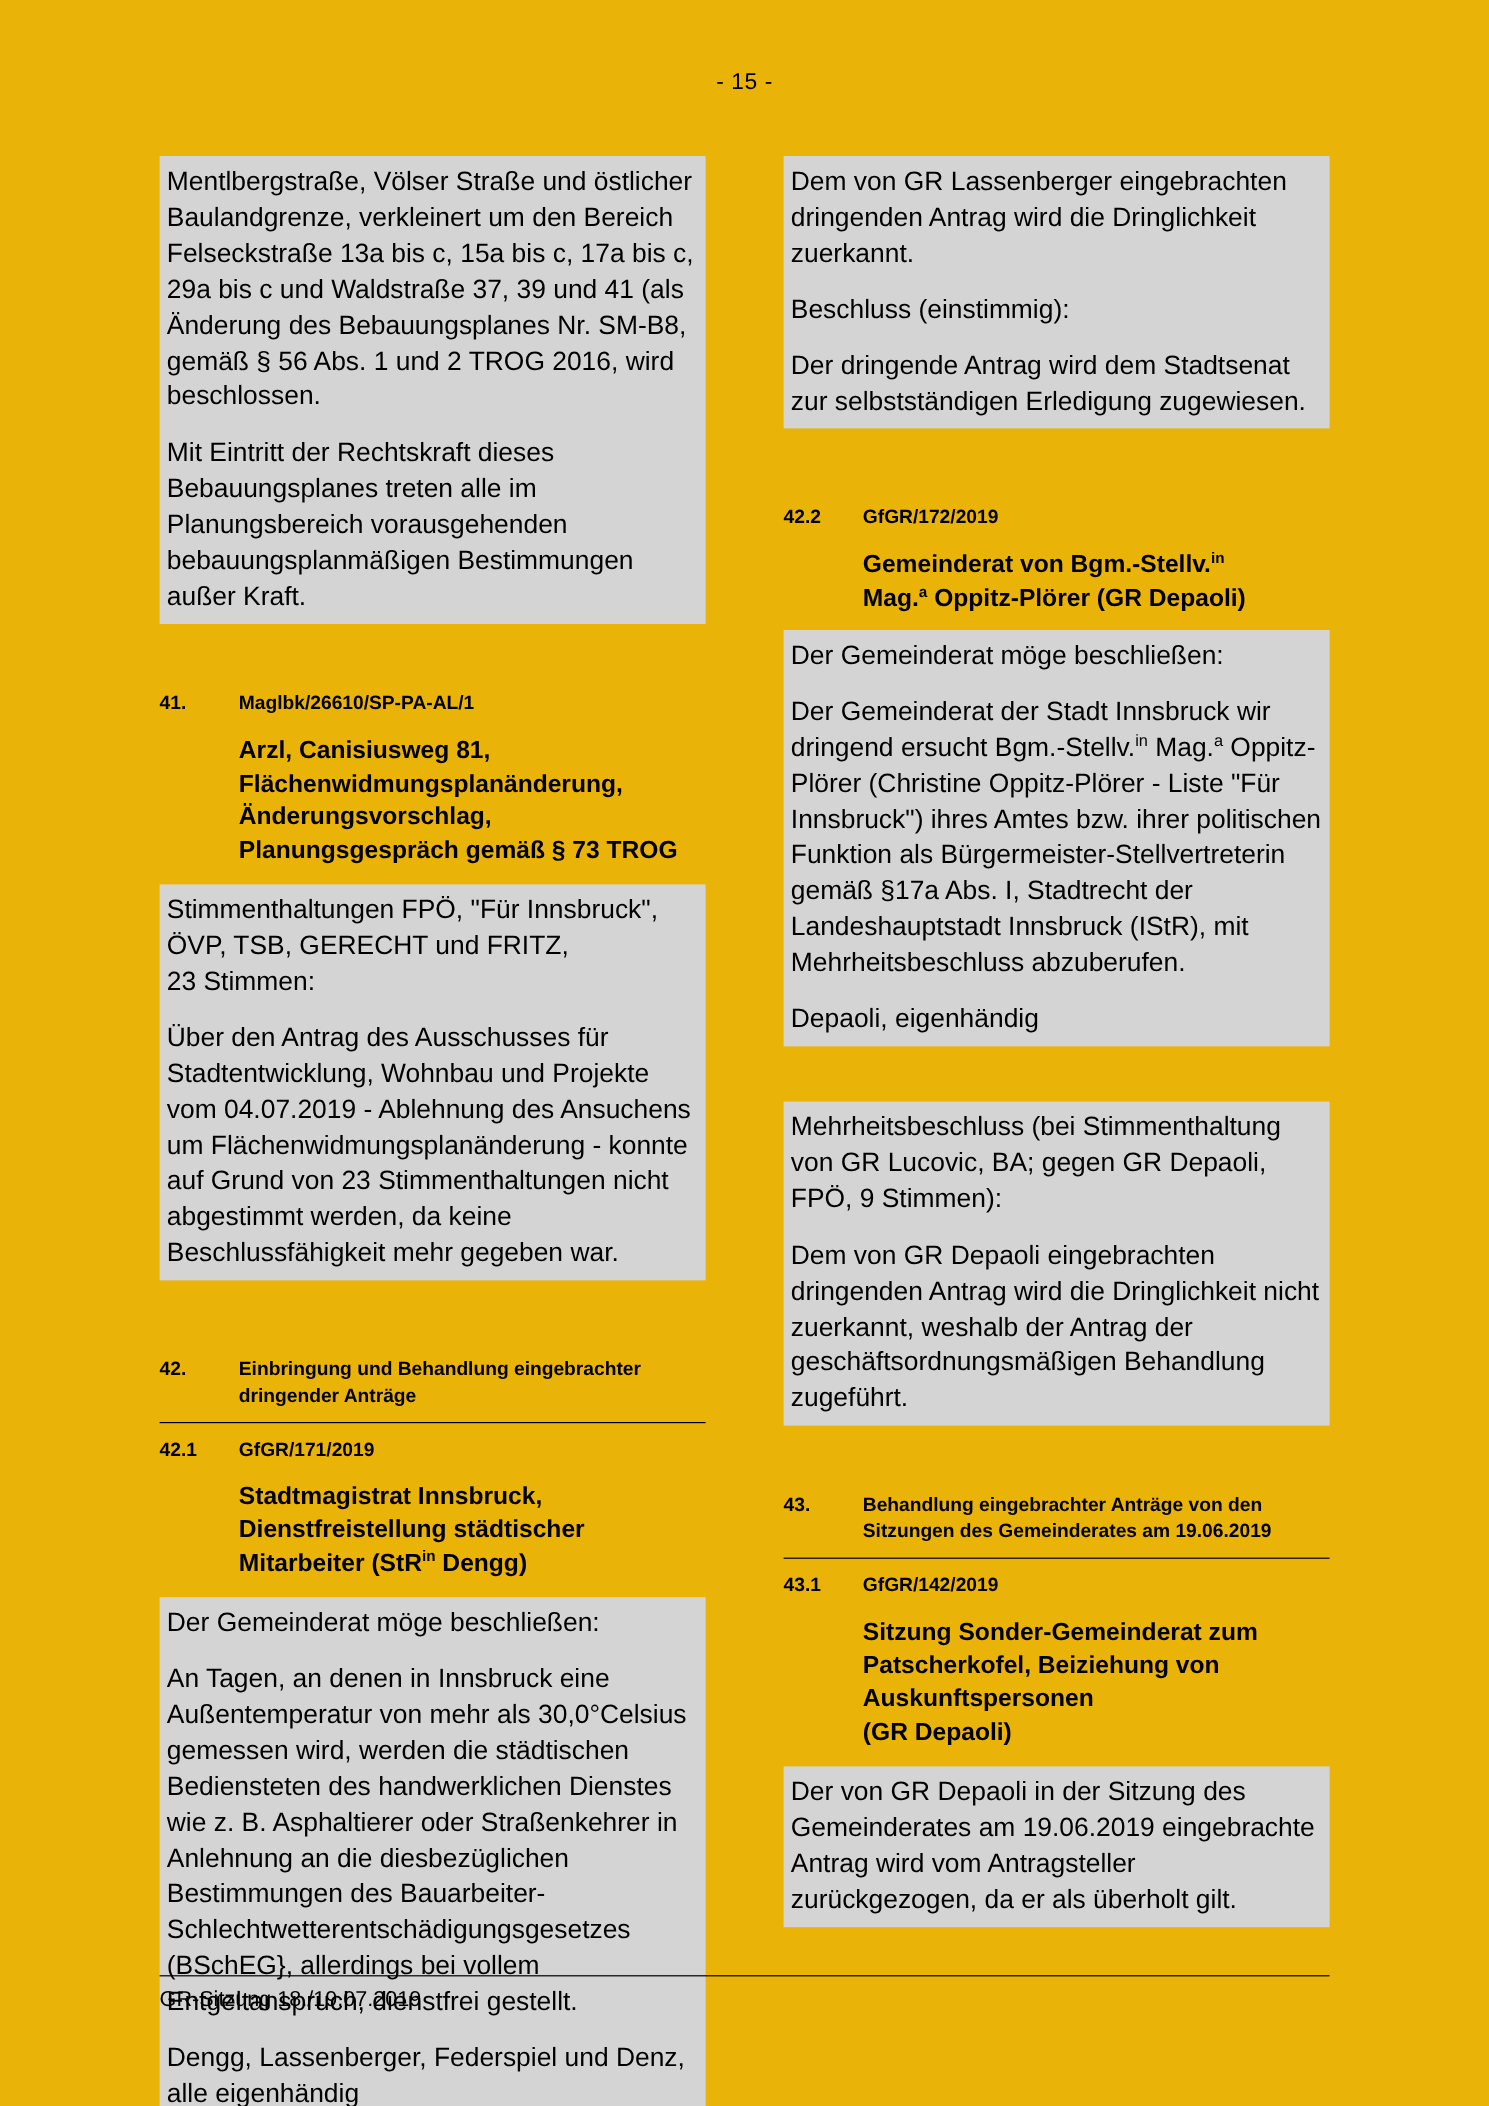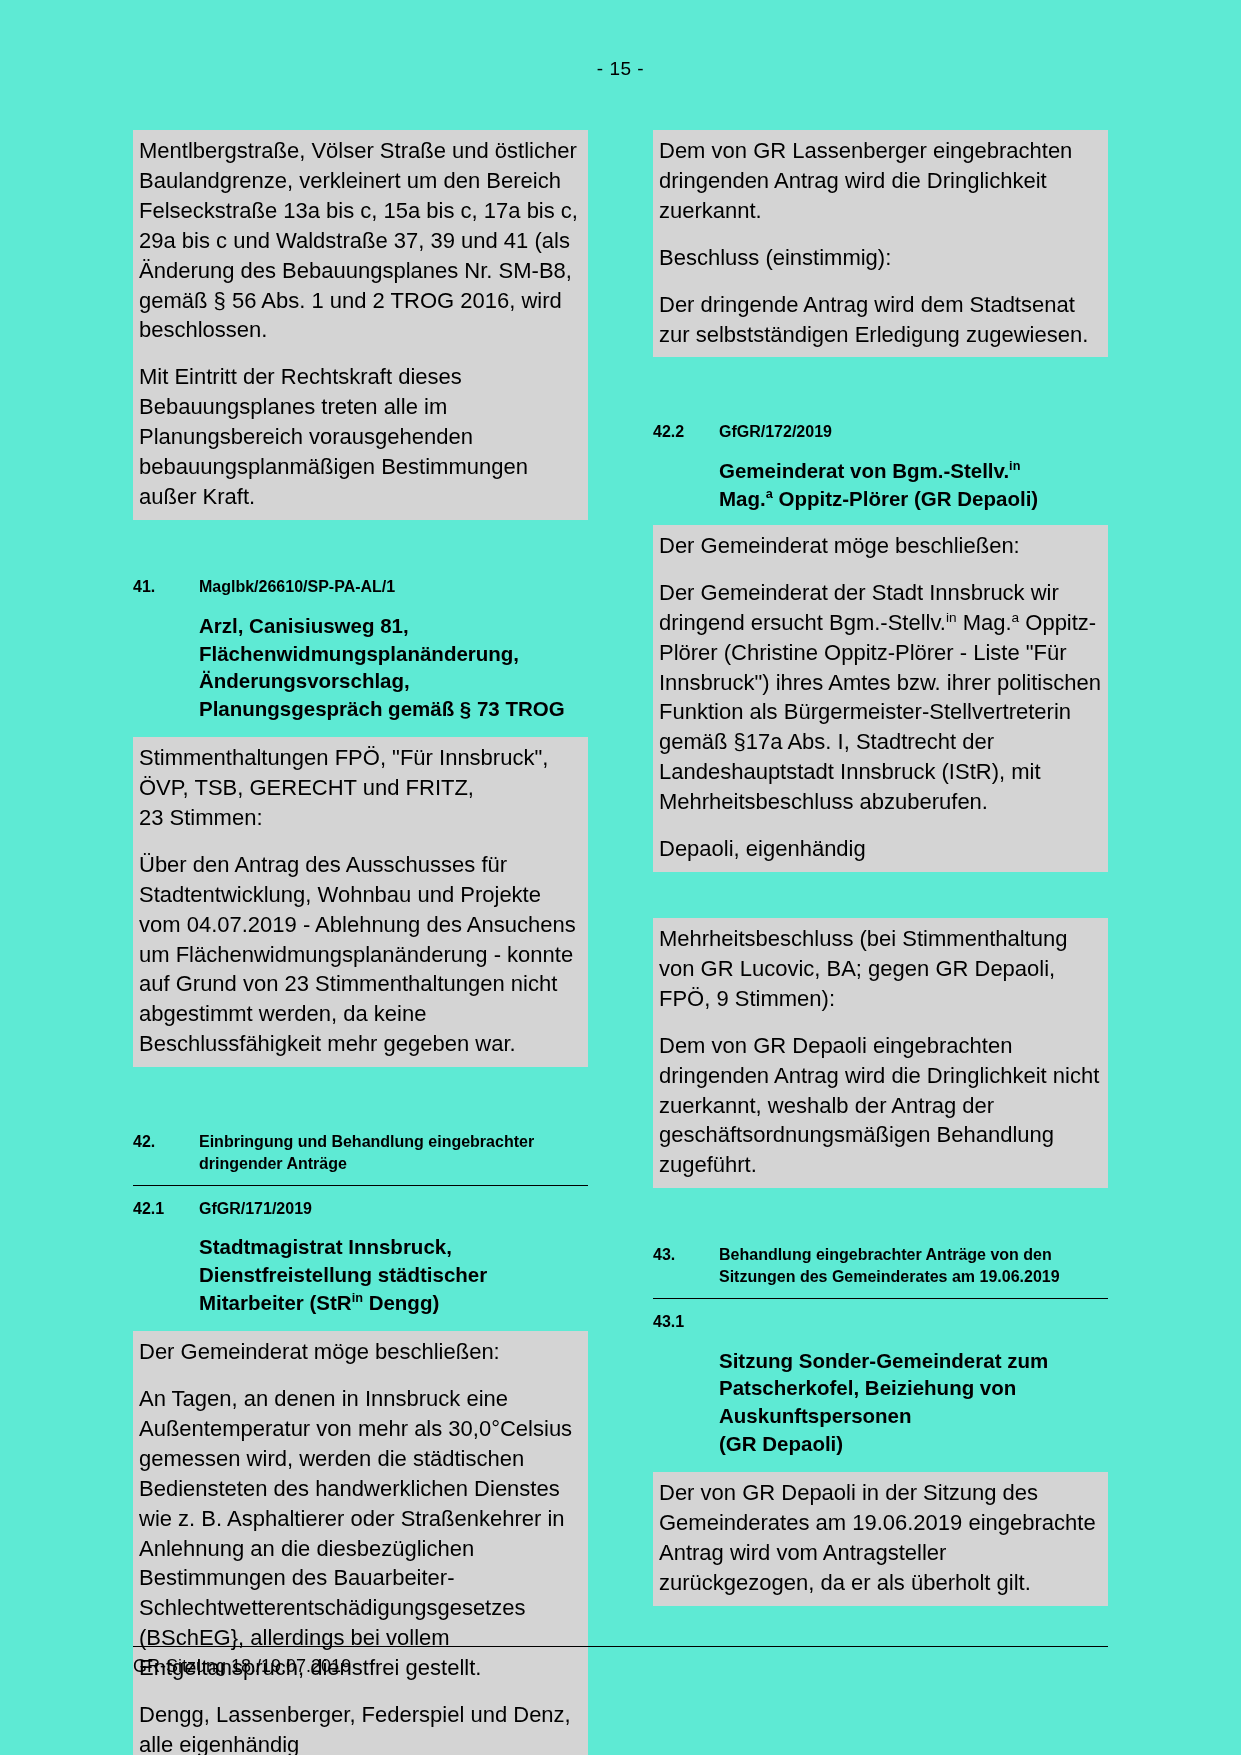--- a/index.html
+++ b/index.html
@@ -9,21 +9,21 @@
   }
   body {
     font-family: "Liberation Sans", sans-serif;
     color: #000000;
   }
   .page {
     position: relative;
     width: 1241px;
     height: 1755px;
     margin: 0 auto;
-    background: #5eead4;
+    background: #eab308;
     box-sizing: border-box;
   }
   .page-number {
     position: absolute;
     top: 58px;
     left: 0;
     width: 1241px;
     text-align: center;
     font-size: 19px;
     letter-spacing: 0.5px;
@@ -211,20 +211,21 @@
 
       <div class="item-head">
         <div class="item-num">43.</div>
         <div class="item-title">Behandlung eingebrachter Anträge von den Sitzungen des Gemeinderates am 19.06.2019</div>
       </div>
 
       <hr class="rule">
 
       <div class="item-head">
         <div class="item-num-wide">43.1</div>
+        <div class="item-title">GfGR/142/2019</div>
       </div>
 
       <div class="subtitle" style="white-space: pre-line;">Sitzung Sonder-Gemeinderat zum Patscherkofel, Beiziehung von Auskunftspersonen
 (GR Depaoli)</div>
 
       <div style="height:14px"></div>
 
       <div class="shaded-block">
         <p class="para">Der von GR Depaoli in der Sitzung des Gemeinderates am 19.06.2019 eingebrachte Antrag wird vom Antragsteller zurückgezogen, da er als überholt gilt.</p>
       </div>

